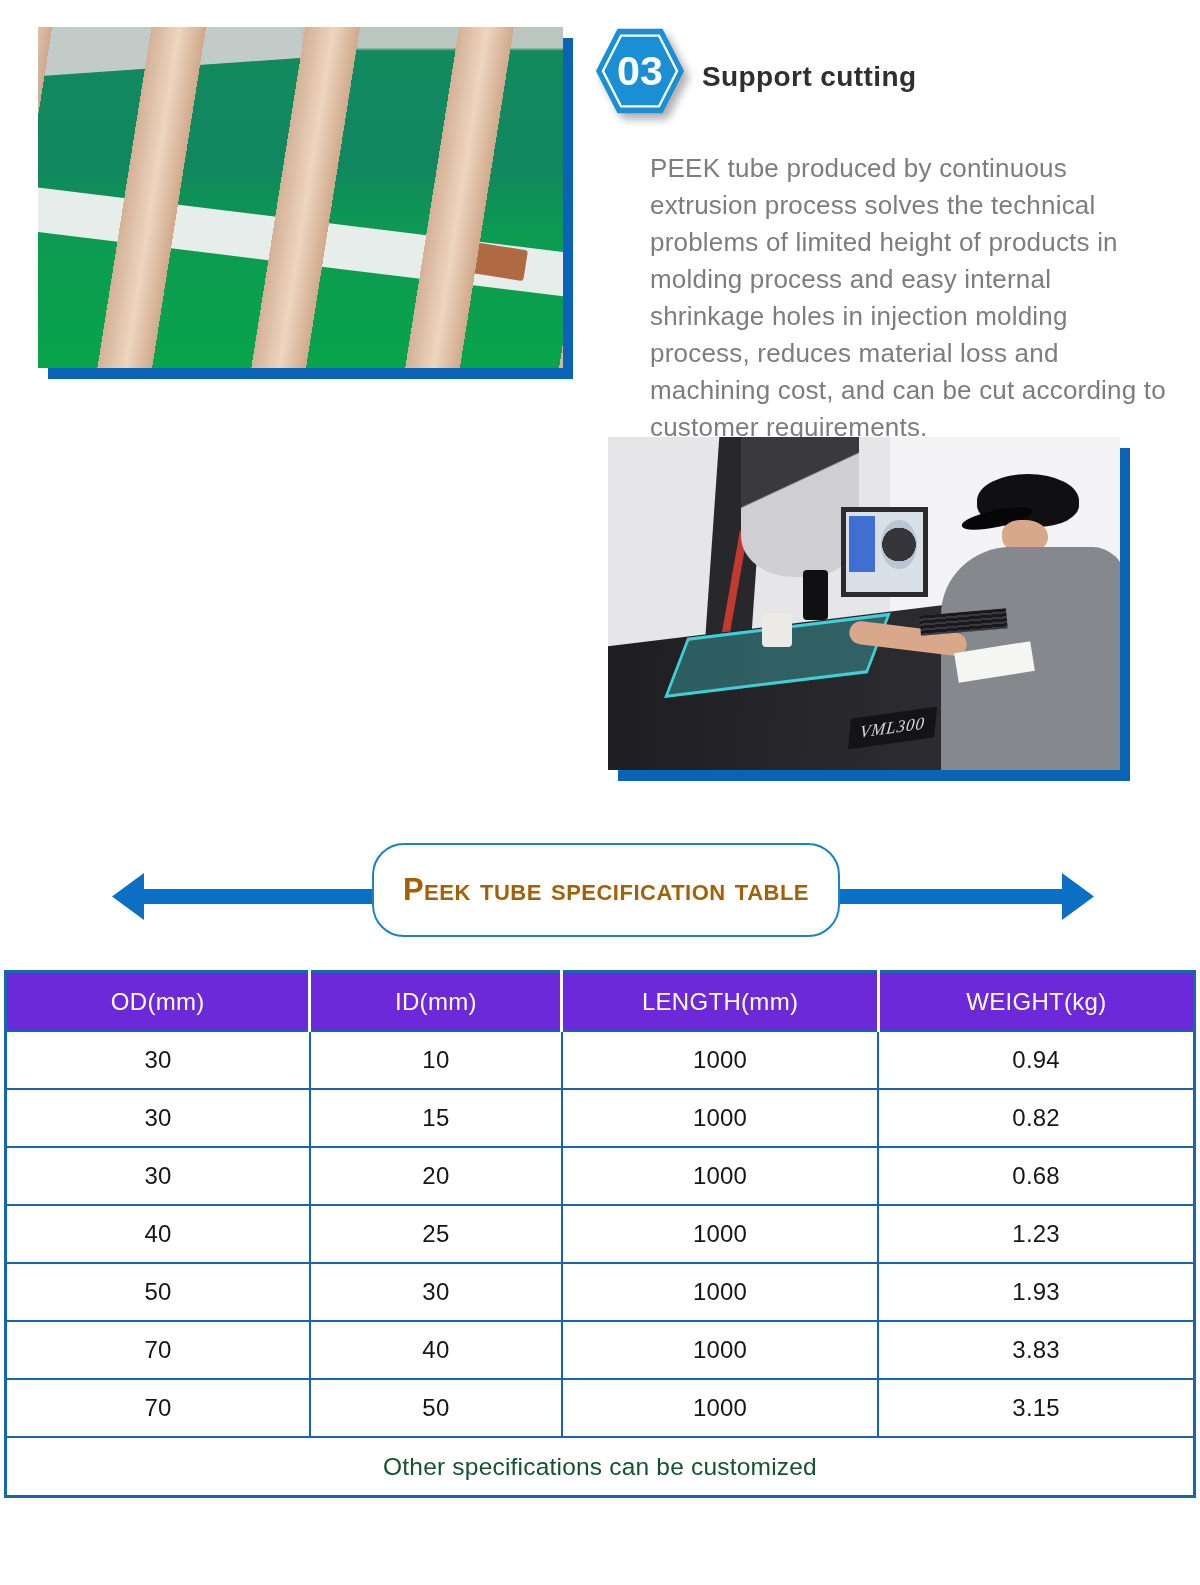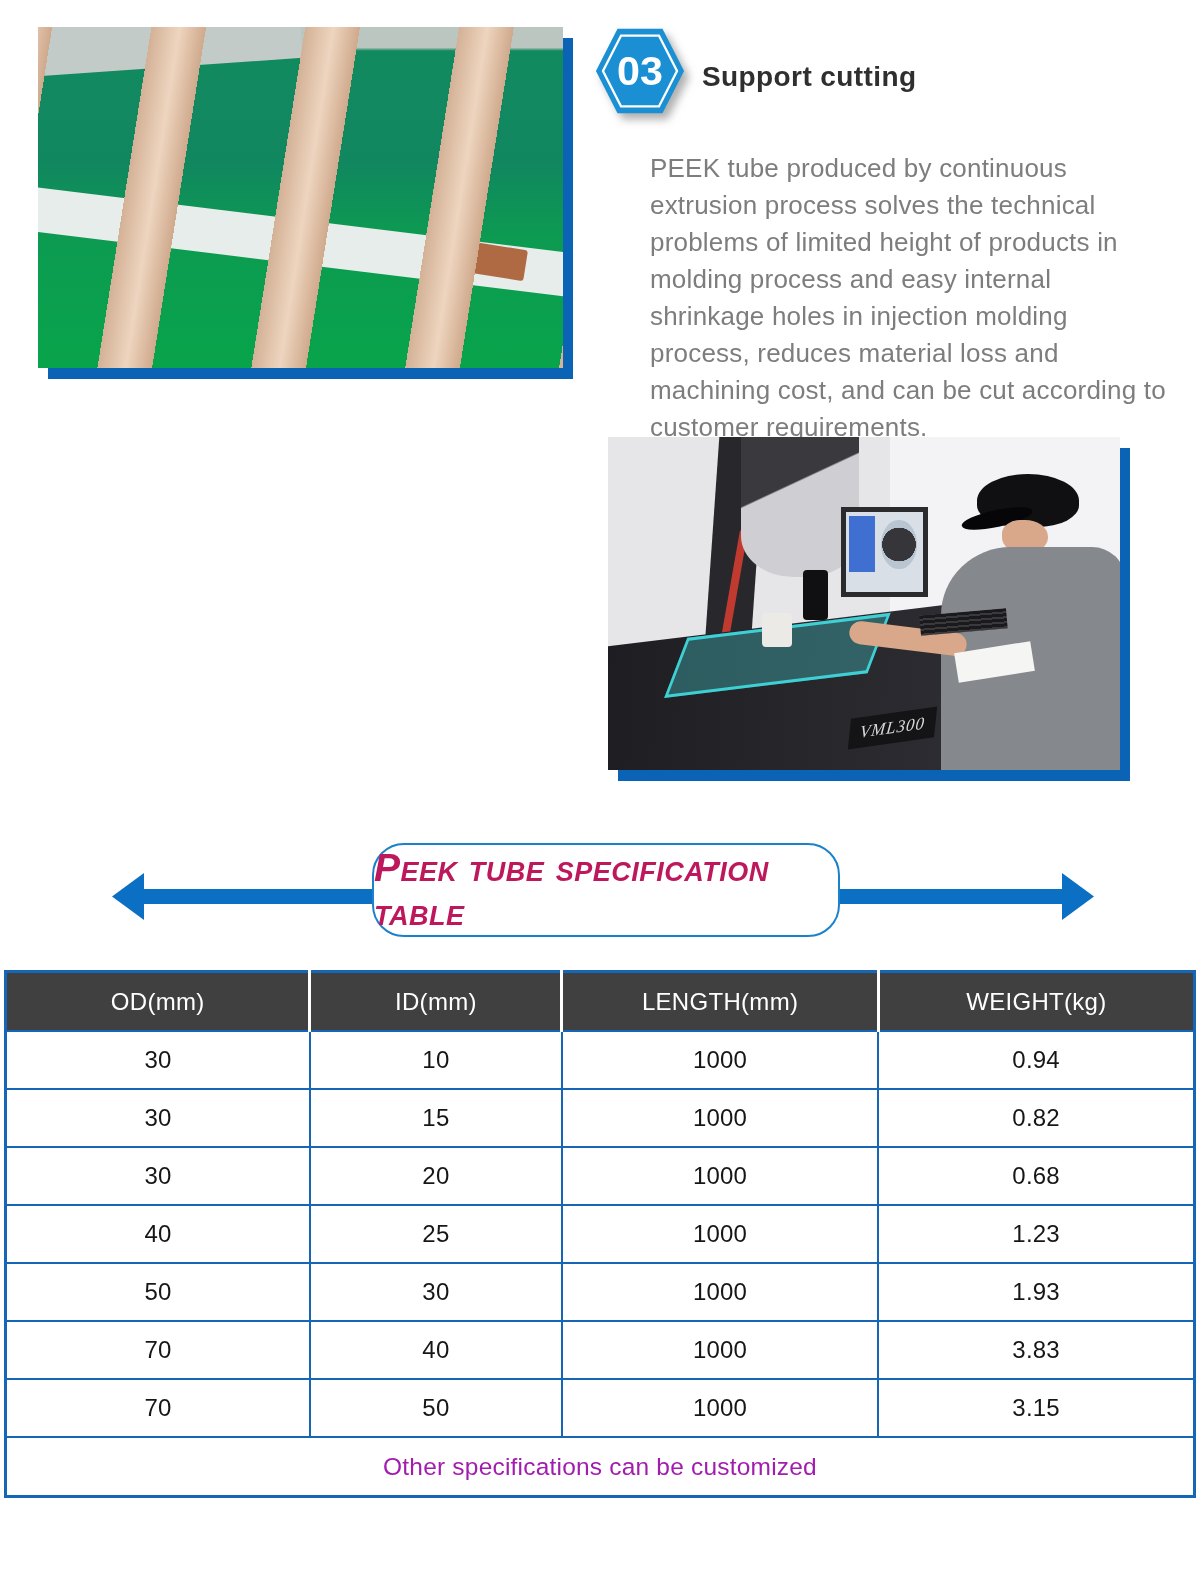--- a/index.html
+++ b/index.html
@@ -61,32 +61,32 @@
   
   .banner { position:absolute; left:0; top:840px; width:1200px; height:100px; }
   .arrow-bar { position:absolute; height:15px; top:49px; background:#0b6fc4; }
   .arrow-bar.left { left:138px; width:242px; }
   .arrow-bar.right { left:838px; width:226px; }
   .arrow-head { position:absolute; top:33px; width:32px; height:47px; background:#0b6fc4; }
   .arrow-head.left { left:112px; clip-path:polygon(100% 0, 0 50%, 100% 100%); }
   .arrow-head.right { left:1062px; clip-path:polygon(0 0, 100% 50%, 0 100%); }
   .banner-pill { position:absolute; left:372px; top:3px; width:468px; height:94px; background:#fff;
     border:2px solid #1a82cb; border-radius:32px; display:flex; align-items:center; justify-content:center; box-sizing:border-box; }
-  .banner-title { font-style:italic; font-variant:small-caps; font-weight:bold; color:#be185d; font-size:39px; letter-spacing:0.5px; }
+  .banner-title { font-variant:small-caps; font-weight:bold; color:#a16207; font-size:31px; letter-spacing:0.5px; }
 
   
   .spec-table { position:absolute; left:4px; top:970px; width:1192px; border-collapse:collapse; table-layout:fixed;
     border:3px solid #1566b4; }
   .spec-table col.c1 { width:25.6%; } .spec-table col.c2 { width:21.2%; }
   .spec-table col.c3 { width:26.6%; } .spec-table col.c4 { width:26.6%; }
-  .spec-table th { background:#404040; color:#fff; font-weight:normal; font-size:24px; height:55px;
+  .spec-table th { background:#6d28d9; color:#fff; font-weight:normal; font-size:24px; height:55px;
     border-left:3px solid #fff; letter-spacing:0.3px; }
   .spec-table th:first-child { border-left:none; }
   .spec-table td { border:2px solid #1566b4; text-align:center; font-size:24px; color:#161616; height:54px; letter-spacing:0.2px; }
-  .spec-table .footer-cell { font-size:24.5px; color:#a21caf; height:55px; }
+  .spec-table .footer-cell { font-size:24.5px; color:#14532d; height:55px; }
 
   .note { position:absolute; left:6px; top:1532px; font-size:23px; color:#9ba0a3; letter-spacing:0.2px; }
 </style>
 </head>
 <body>
 
 <div class="page">
 
   <figure class="photo photo-tubes" style="margin:0;">
     <div class="tubes-top-frame"></div>

